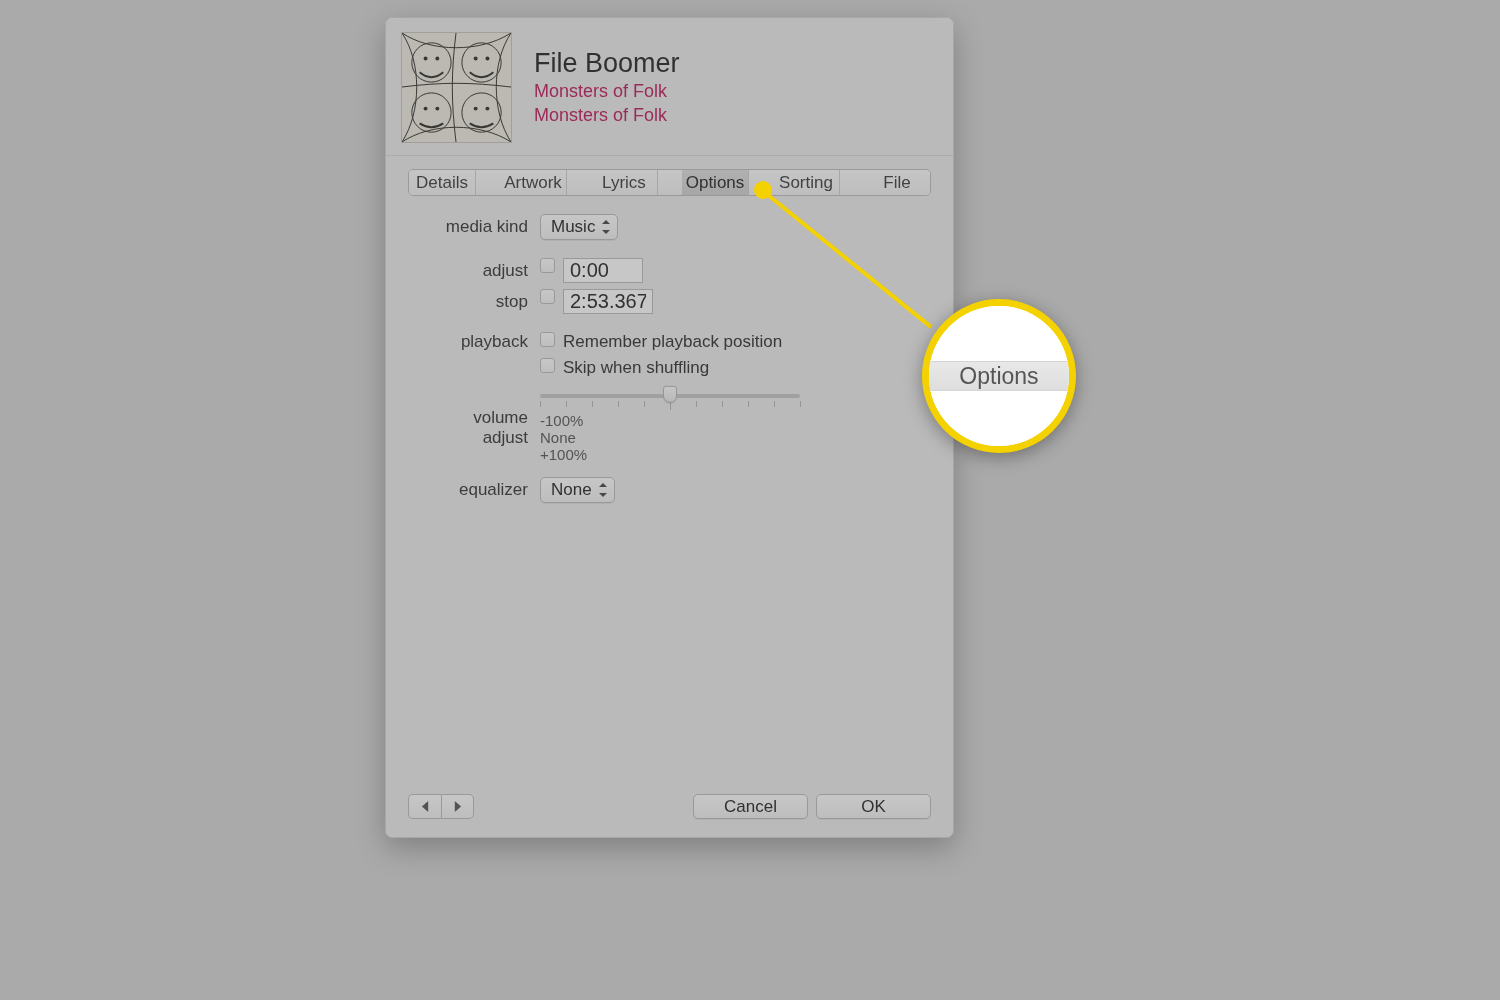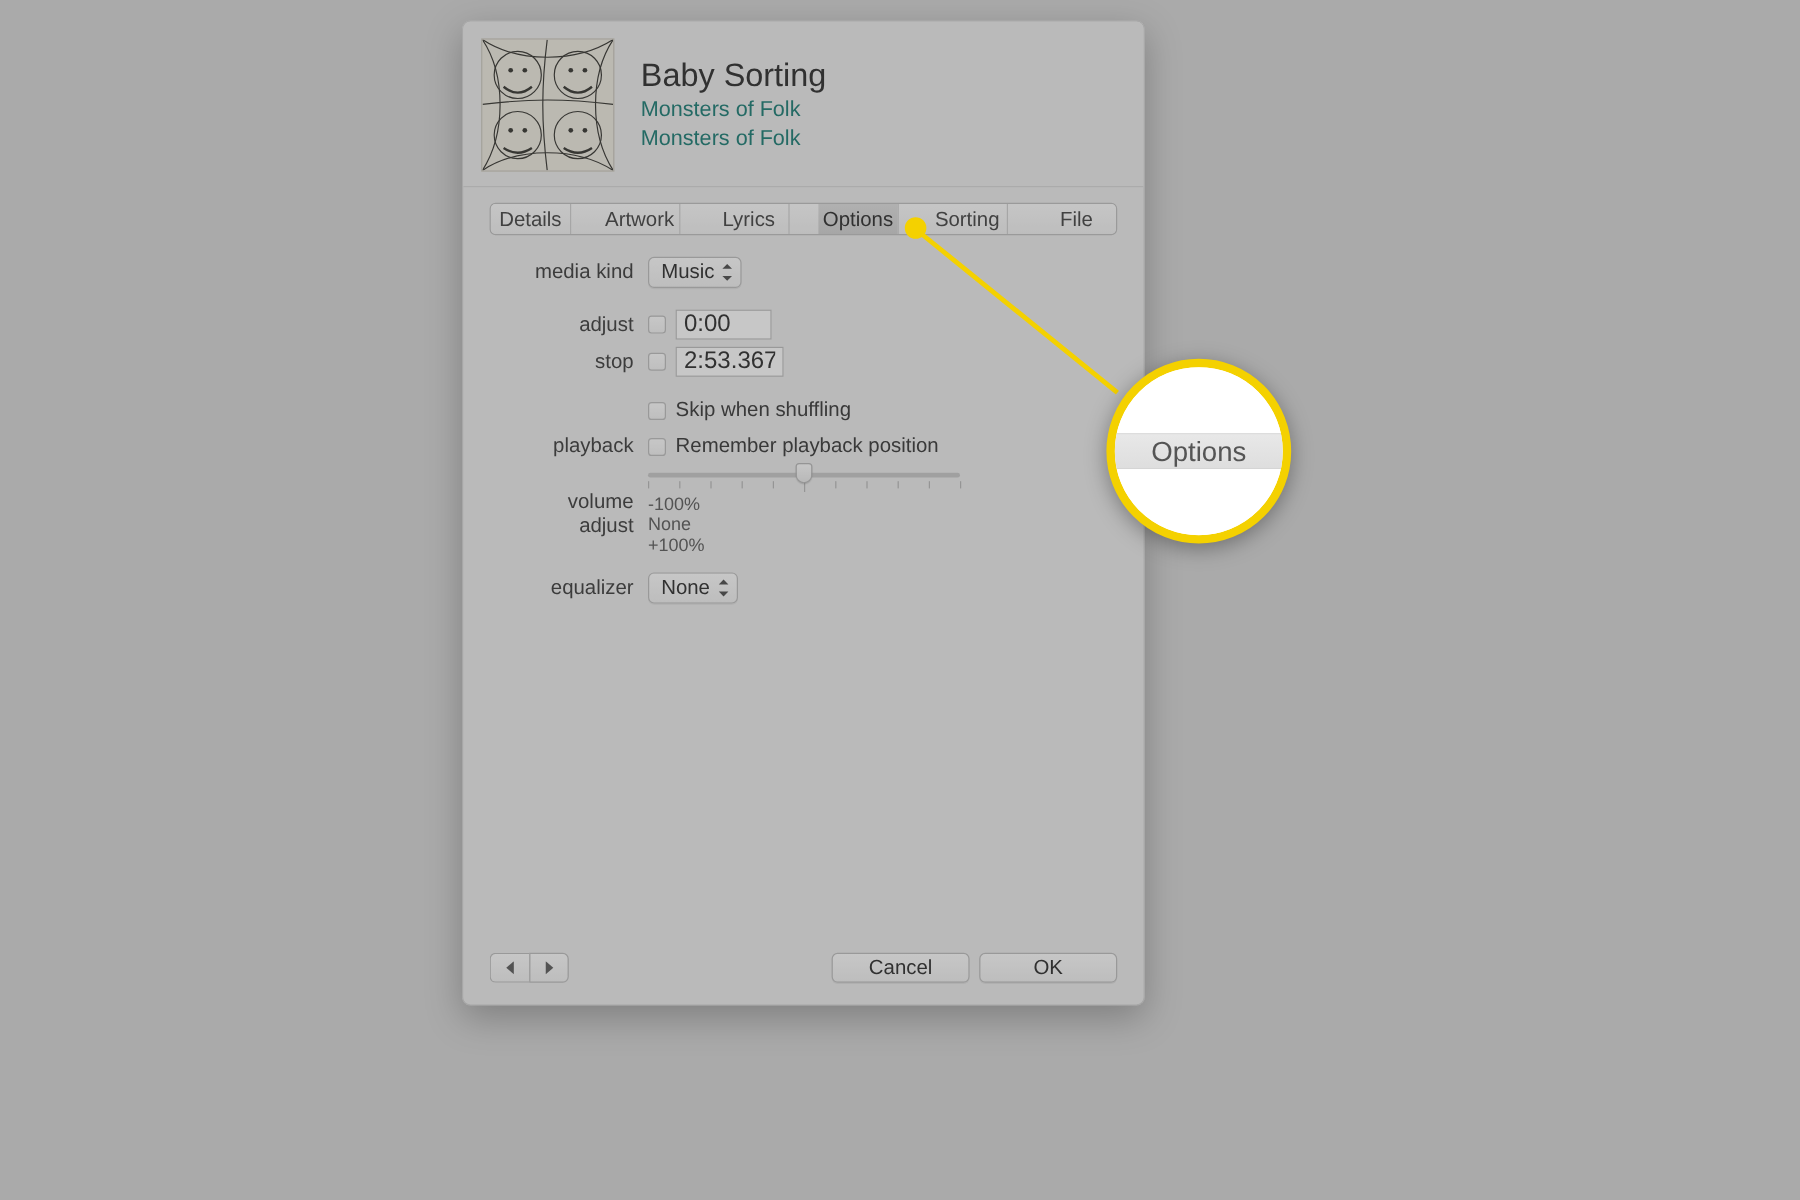--- a/index.html
+++ b/index.html
@@ -47,21 +47,21 @@
   .artwork {
     width: 111px; height: 111px;
     background:#efece3;
     border:1px solid #c8c5bb;
     position:relative;
     overflow:hidden;
   }
   .artwork svg{position:absolute;inset:0}
   .title-block { padding-top: 16px; }
   .track-title { font-size: 27px; font-weight: 500; color:#222; }
-  .track-sub   { font-size: 18px; color:#0f766e; line-height:1.35; }
+  .track-sub   { font-size: 18px; color:#be185d; line-height:1.35; }
 
   
   .tabbar {
     display:flex;
     margin: 13px 22px 0 22px;
     border:1px solid #bdbdbd;
     border-radius:5px;
     overflow:hidden;
     height:27px;
     background:linear-gradient(#fdfdfd,#f1f1f1);
@@ -93,21 +93,21 @@
     margin-bottom: 10px;
   }
   .row.tight{margin-bottom:6px}
   .lbl {
     width: 110px;
     text-align:right;
     font-size:17px;
     color:#333;
     padding-right:12px;
   }
-  .ctl { display:flex; align-items:center; gap:8px; }
+  .ctl { display:flex; gap:8px; }
 
   .select {
     display:inline-flex;
     align-items:center;
     height:26px;
     background:linear-gradient(#ffffff,#f1f1f1);
     border:1px solid #bcbcbc;
     border-radius:5px;
     padding: 0 22px 0 10px;
     font-size:17px;
@@ -283,21 +283,21 @@
             <path d="M0 0 C30 20 80 20 111 0"></path>
               <path d="M0 111 C30 91 80 91 111 111"></path>
             <path d="M0 0 C20 30 20 80 0 111"></path>
               <path d="M111 0 C91 30 91 80 111 111"></path>
             <path d="M55 0 C50 40 50 70 55 111"></path>
               <path d="M0 55 C40 50 70 50 111 55"></path>
           </g>
         </svg>
       </div>
       <div class="title-block">
-        <div class="track-title">Baby Sorting</div>
+        <div class="track-title">File Boomer</div>
         <div class="track-sub">Monsters of Folk</div>
         <div class="track-sub">Monsters of Folk</div>
       </div>
     </div>
 
     <div class="tabbar">
       <div class="tab">Details</div>
       <div class="tab">Artwork</div>
       <div class="tab">Lyrics</div>
       <div class="tab active">Options</div>
@@ -329,32 +329,32 @@
       <div class="row">
         <div class="lbl">stop</div>
         <div class="ctl">
           <span class="cb"></span>
           <input class="textfield" style="width: 90px;" value="2:53.367">
         </div>
       </div>
 
       <div style="height:8px"></div>
 
+      <div class="row tight">
+        <div class="lbl">playback</div>
+        <div class="ctl">
+          <span class="cb"></span>
+          <span>Remember playback position</span>
+        </div>
+      </div>
       <div class="row">
         <div class="lbl"></div>
         <div class="ctl">
           <span class="cb"></span>
           <span>Skip when shuffling</span>
-        </div>
-      </div>
-      <div class="row tight">
-        <div class="lbl">playback</div>
-        <div class="ctl">
-          <span class="cb"></span>
-          <span>Remember playback position</span>
         </div>
       </div>
 
       <div style="height:4px"></div>
 
       <div class="row" style="align-items:center">
         <div class="lbl" style="padding-top:0">volume adjust</div>
         <div class="slider-wrap">
           <div class="slider-track">
             <div class="slider-ticks">

